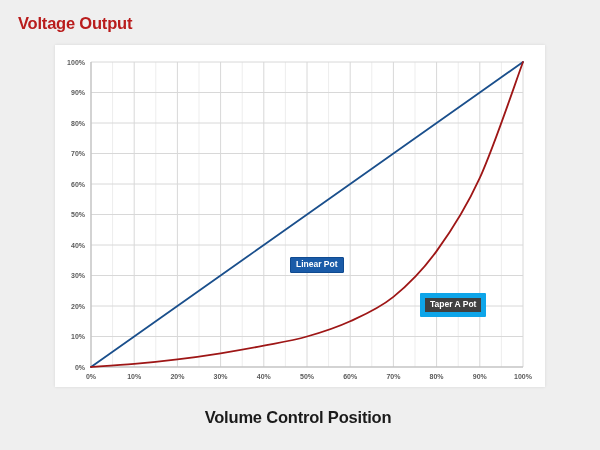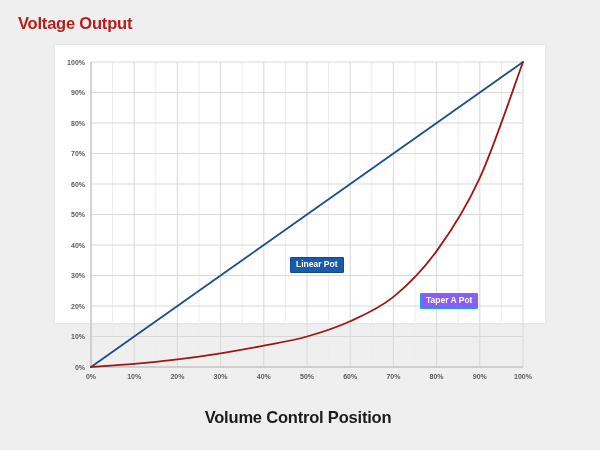--- a/index.html
+++ b/index.html
@@ -21,21 +21,21 @@
     font-size: 16.5px;
     font-weight: bold;
     color: #b91c1c;
     letter-spacing: -0.2px;
   }
   #chart-card {
     position: absolute;
     left: 55px;
     top: 45px;
     width: 490px;
-    height: 278px;
+    height: 342px;
     background: #ffffff;
     box-shadow: 0 0 3px rgba(0,0,0,0.10);
   }
   #plot-svg {
     position: absolute;
     left: 0;
     top: 0;
   }
   #x-axis-title {
     position: absolute;
@@ -60,22 +60,22 @@
   }
   #badge-linear-pot {
     left: 235px;
     top: 212px;
     background: #1a5ba8;
     border: 1px solid #0f4a90;
   }
   #badge-taper-a-pot {
     left: 365px;
     top: 248px;
-    background: #8b5cf6;
-    border: 1px solid #0ea5e9;
+    background: #404040;
+    border: 5px solid #0ea5e9;
   }
   .tick-label {
     font-size: 7px;
     fill: #5a5a5a;
     font-family: "Liberation Sans", sans-serif;
     font-weight: bold;
   }
 </style>
 </head>
 <body>

